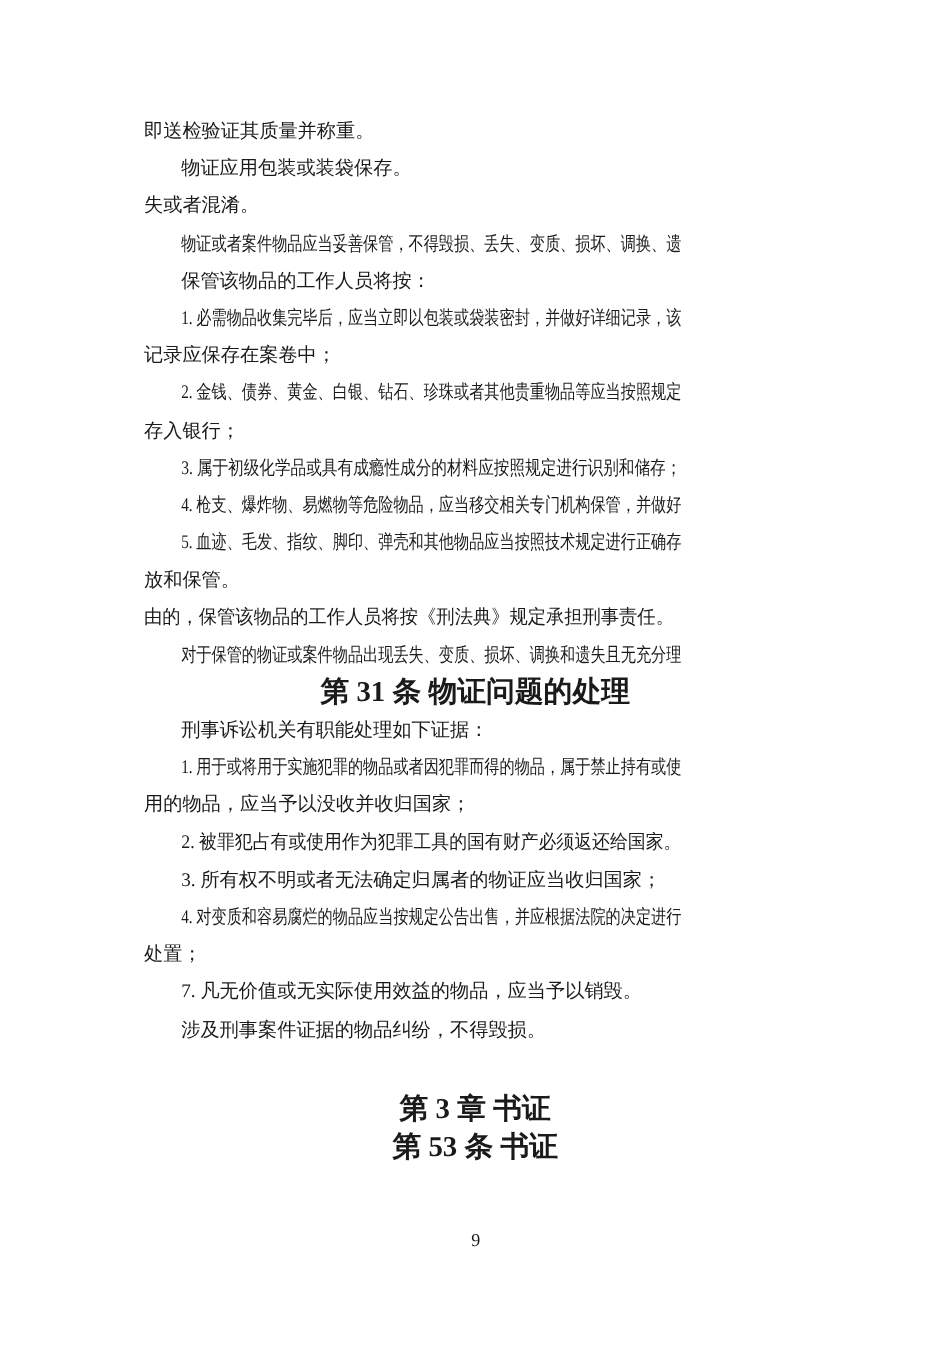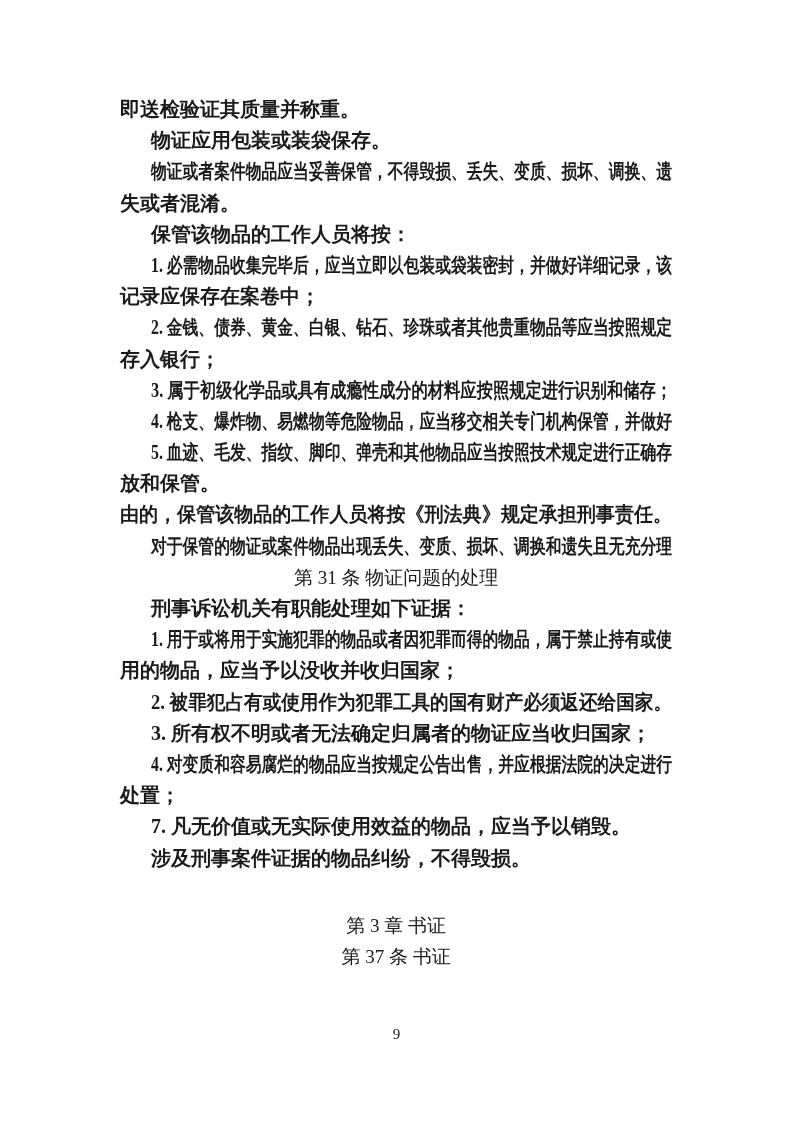--- a/index.html
+++ b/index.html
@@ -18,30 +18,29 @@
   }
   .content {
     position: absolute;
     left: 120px;
     top: 94px;
     width: 552px;
   }
   .line {
     height: 31.2px;
     line-height: 31.2px;
-    font-size: 20px;
+    font-size: 16px;
     white-space: nowrap;
     overflow: visible;
-    font-weight: bold;
   }
   .line.indent { padding-left: 31px; }
   .line.heading {
-    font-weight: normal;
+    font-weight: bold;
     text-align: center;
-    font-size: 19px;
+    font-size: 24px;
   }
   .line.spacer { height: 36px; }
   .t {
     display: inline-block;
     transform-origin: left center;
     white-space: nowrap;
   }
   .page-number {
     position: absolute;
     left: 0;
@@ -52,22 +51,22 @@
     line-height: 20px;
   }
 </style>
 </head>
 <body>
 
 <div class="page">
   <div class="content">
       <div class="line body"><span class="t">即送检验证其质量并称重。</span></div>
       <div class="line body indent"><span class="t">物证应用包装或装袋保存。</span></div>
+      <div class="line body"><span class="t">失或者混淆。</span></div>
       <div class="line body indent"><span class="t" style="transform: scaleX(0.789394);">物证或者案件物品应当妥善保管，不得毁损、丢失、变质、损坏、调换、遗</span></div>
-      <div class="line body"><span class="t">失或者混淆。</span></div>
       <div class="line body indent"><span class="t">保管该物品的工作人员将按：</span></div>
       <div class="line body indent"><span class="t" style="transform: scaleX(0.789394);">1. 必需物品收集完毕后，应当立即以包装或袋装密封，并做好详细记录，该</span></div>
       <div class="line body"><span class="t">记录应保存在案卷中；</span></div>
       <div class="line body indent"><span class="t" style="transform: scaleX(0.789394);">2. 金钱、债券、黄金、白银、钻石、珍珠或者其他贵重物品等应当按照规定</span></div>
       <div class="line body"><span class="t">存入银行；</span></div>
       <div class="line body indent"><span class="t" style="transform: scaleX(0.814063);">3. 属于初级化学品或具有成瘾性成分的材料应按照规定进行识别和储存；</span></div>
       <div class="line body indent"><span class="t" style="transform: scaleX(0.789394);">4. 枪支、爆炸物、易燃物等危险物品，应当移交相关专门机构保管，并做好</span></div>
       <div class="line body indent"><span class="t" style="transform: scaleX(0.789394);">5. 血迹、毛发、指纹、脚印、弹壳和其他物品应当按照技术规定进行正确存</span></div>
       <div class="line body"><span class="t">放和保管。</span></div>
       <div class="line body"><span class="t" style="transform: scaleX(0.951724);">由的，保管该物品的工作人员将按《刑法典》规定承担刑事责任。</span></div>
@@ -77,16 +76,16 @@
       <div class="line body indent"><span class="t" style="transform: scaleX(0.789394);">1. 用于或将用于实施犯罪的物品或者因犯罪而得的物品，属于禁止持有或使</span></div>
       <div class="line body"><span class="t">用的物品，应当予以没收并收归国家；</span></div>
       <div class="line body indent"><span class="t" style="transform: scaleX(0.930357);">2. 被罪犯占有或使用作为犯罪工具的国有财产必须返还给国家。</span></div>
       <div class="line body indent"><span class="t">3. 所有权不明或者无法确定归属者的物证应当收归国家；</span></div>
       <div class="line body indent"><span class="t" style="transform: scaleX(0.789394);">4. 对变质和容易腐烂的物品应当按规定公告出售，并应根据法院的决定进行</span></div>
       <div class="line body"><span class="t">处置；</span></div>
       <div class="line body indent"><span class="t">7. 凡无价值或无实际使用效益的物品，应当予以销毁。</span></div>
       <div class="line body indent"><span class="t">涉及刑事案件证据的物品纠纷，不得毁损。</span></div>
       <div class="line spacer"><span class="t"></span></div>
       <div class="line heading"><span class="t">第 3 章 书证</span></div>
-      <div class="line heading"><span class="t">第 37 条 书证</span></div>
+      <div class="line heading"><span class="t">第 53 条 书证</span></div>
     </div>
   <div class="page-number">9</div>
 </div>
 
 </body></html>

